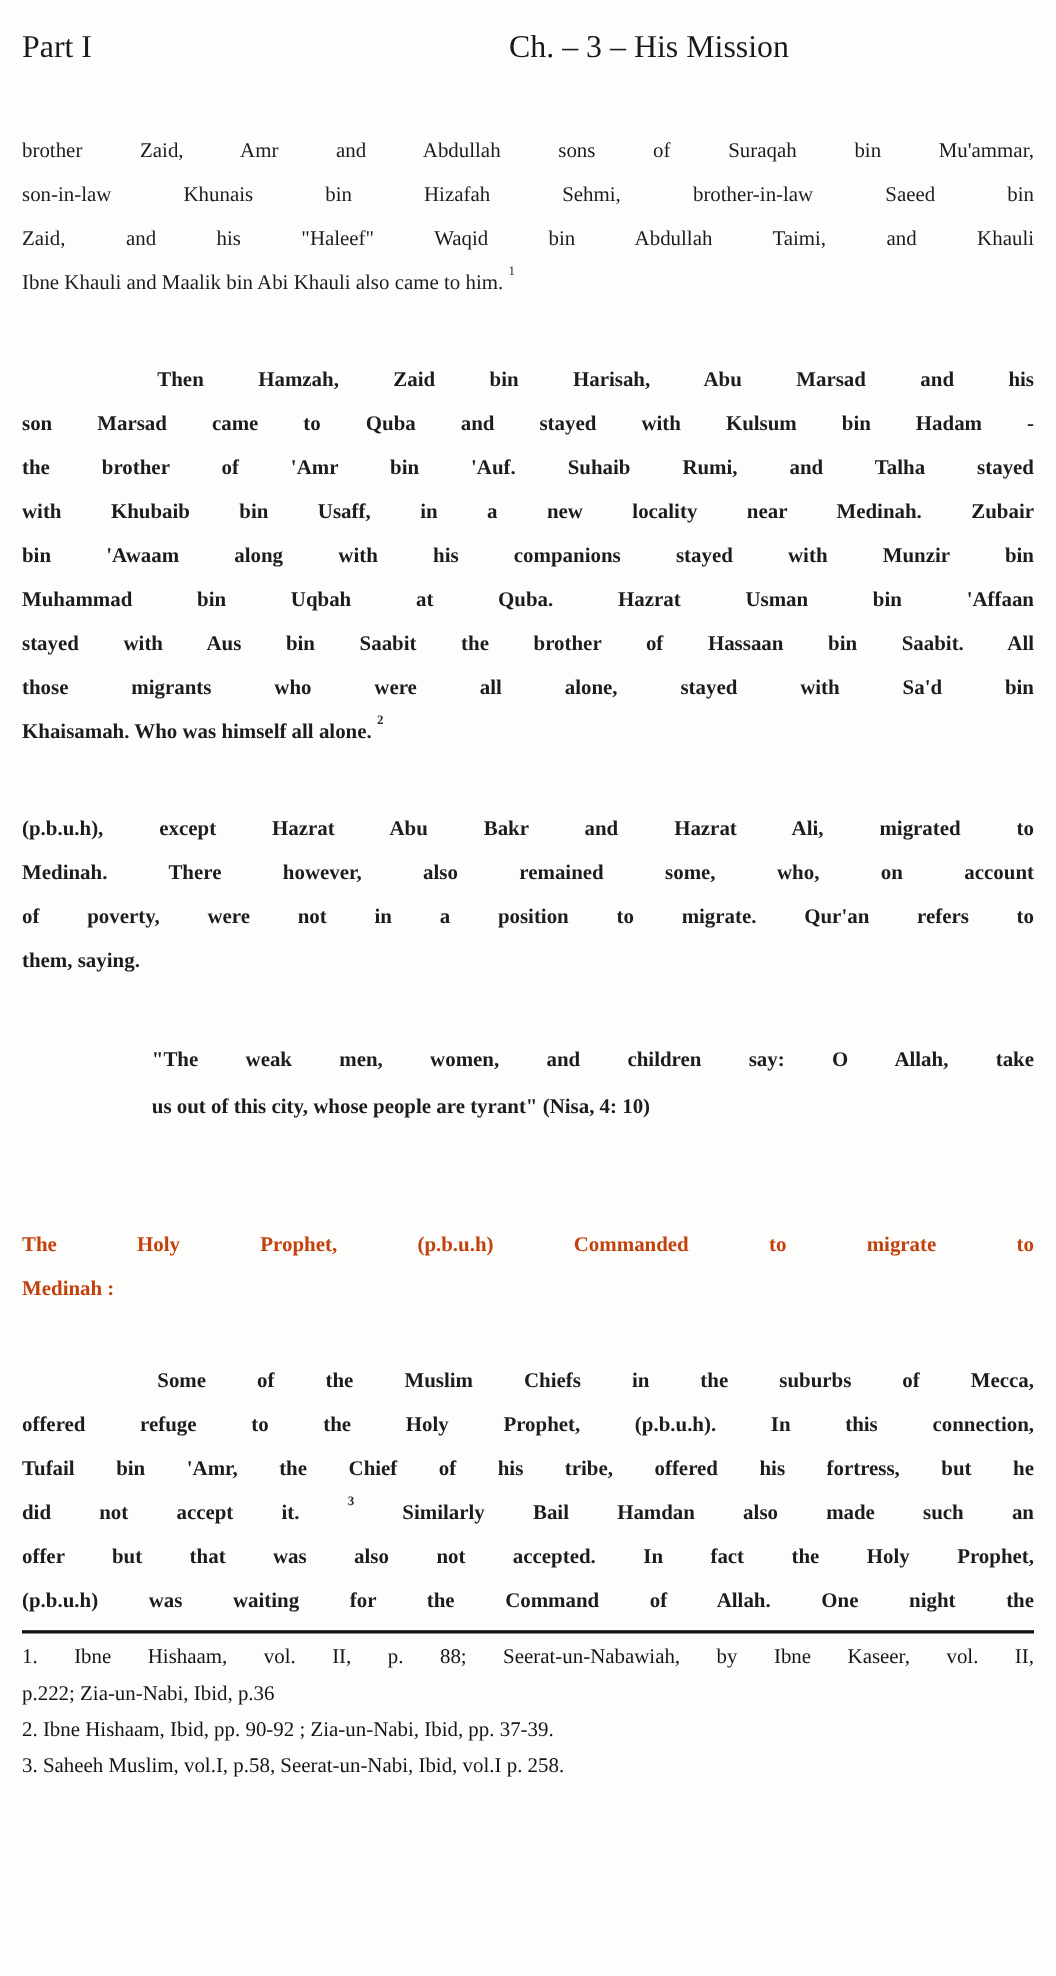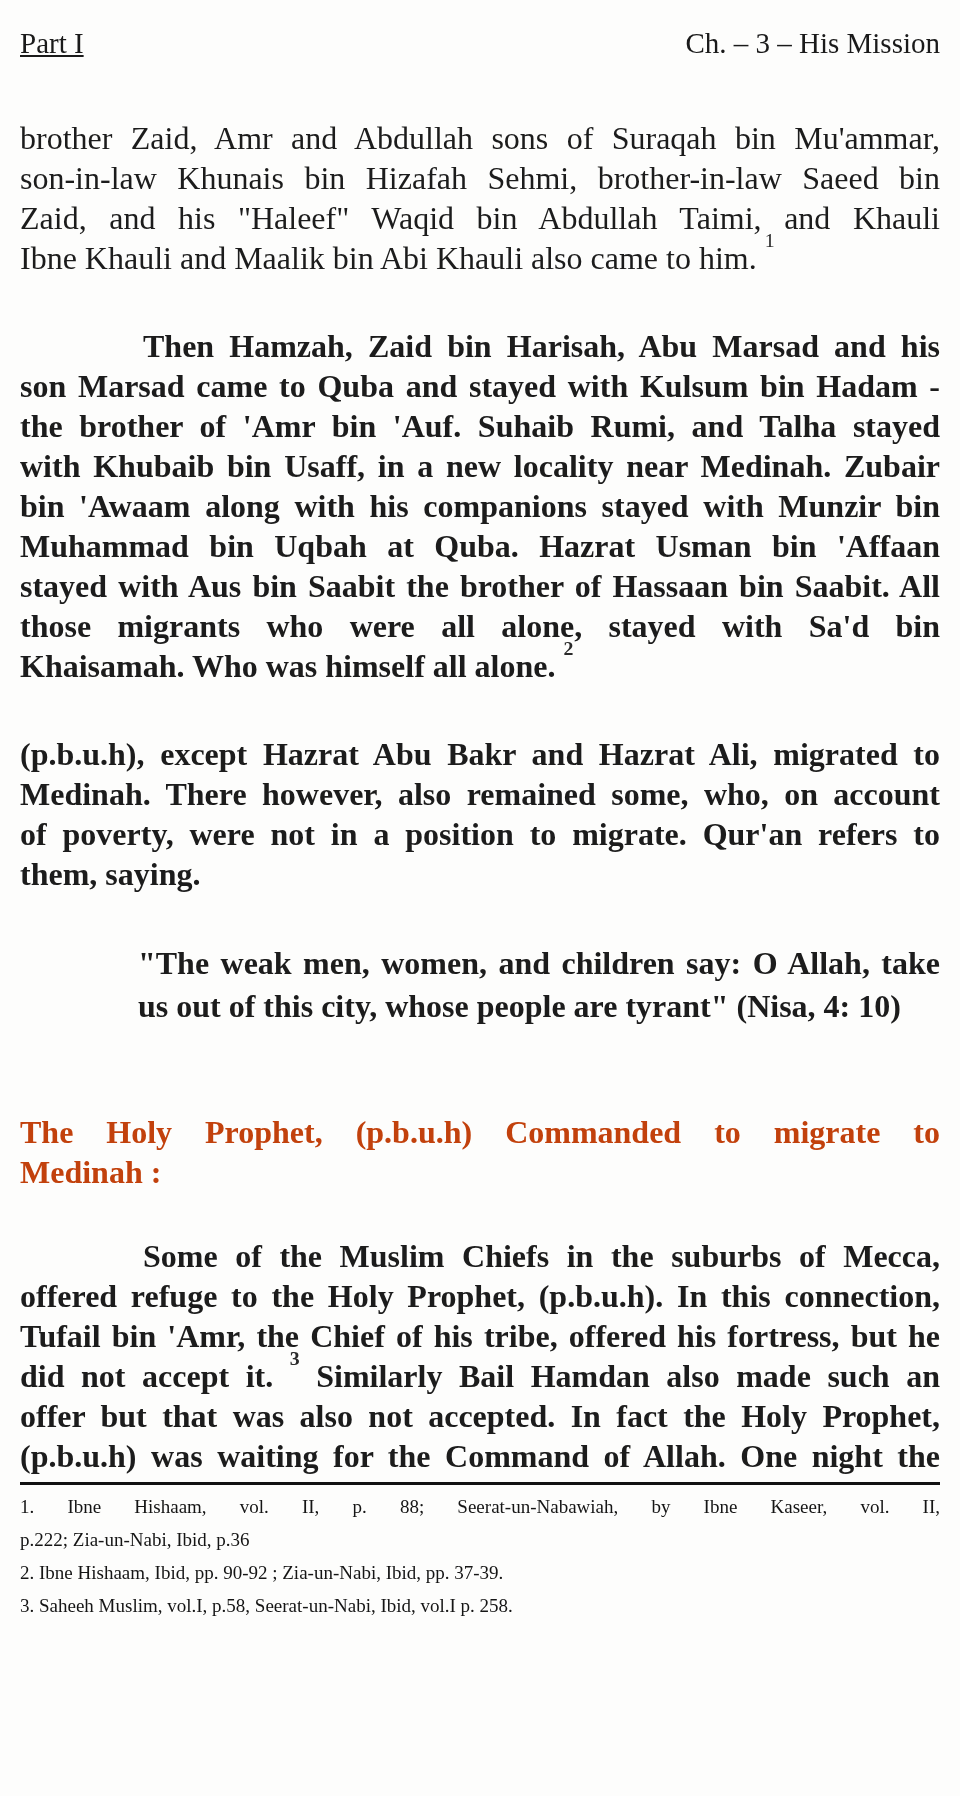--- a/index.html
+++ b/index.html
@@ -20,27 +20,27 @@
     padding: 26px 20px 0 20px;
   }
   
   .runhead {
     display: flex;
     align-items: baseline;
     font-size: 29px;
     line-height: 34px;
     color: #1a1a1a;
   }
-  .runhead .hl { width: 220px; text-align: left; text-decoration: underline; }
-  .runhead .hc { flex: 1; text-align: right; }
+  .runhead .hl { width: 220px; text-align: left; }
+  .runhead .hc { flex: 1; text-align: center; }
   .runhead .hr { width: 220px; text-align: right; }
 
   
   .body-root { margin-top: 58px; }
-  .block { font-size: 32px; line-height: 40px; }
+  .block { font-size: 19px; line-height: 40px; }
   .block + .block { margin-top: 48px; font-weight: bold; }
   .block.heading { margin-top: 84px; font-weight: bold; color: #c2410c; }
   .block.heading + .block { margin-top: 44px; }
 
   .line {
     text-align: justify;
     text-align-last: justify;
     min-height: 40px;
   }
   .line.last { text-align-last: left; }

